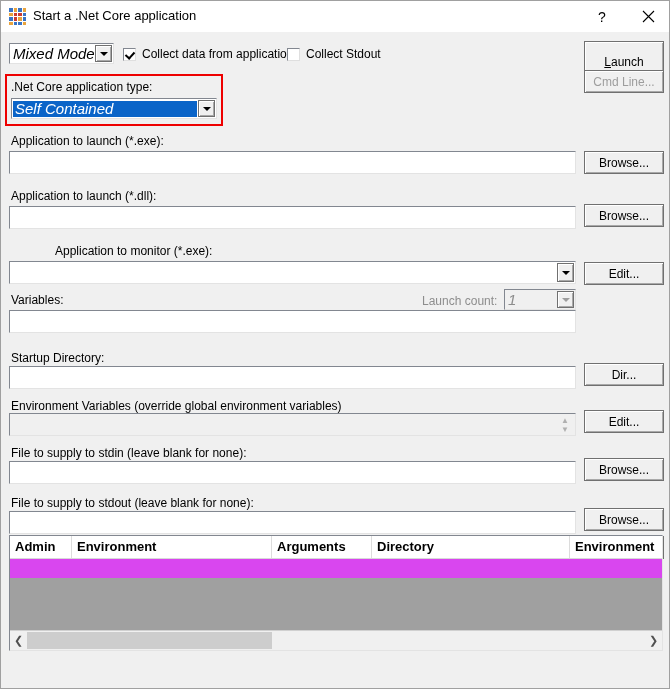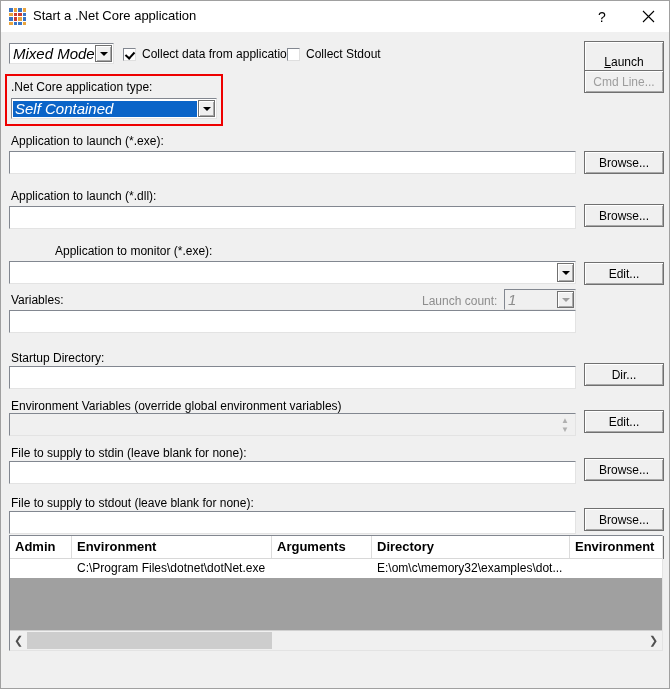--- a/index.html
+++ b/index.html
@@ -485,27 +485,20 @@
 
   <div class="listview">
     <div class="lv-head">
       <div class="hc" style="left:0px; width:62px;">Admin</div>
       <div class="hc" style="left:62px; width:200px;">Environment</div>
       <div class="hc" style="left:262px; width:100px;">Arguments</div>
       <div class="hc" style="left:362px; width:198px;">Directory</div>
       <div class="hc" style="left:560px; width:94px; border-right:none;">Environment</div>
     </div>
 
-    <div class="lv-row">
-      <div class="rc" style="left:0px; width:62px;"></div>
-      <div class="rc" style="left:62px; width:200px;">C:\Program Files\dotnet\dotNet.exe</div>
-      <div class="rc" style="left:262px; width:100px;"></div>
-      <div class="rc" style="left:362px; width:198px;">E:\om\c\memory32\examples\dot...</div>
-      <div class="rc" style="left:560px; width:94px;"></div>
-    </div>
 
     <div class="lv-empty"></div>
 
     <div class="lv-scroll">
       <div class="sb-arrow">❮</div>
       <div class="sb-track">
         <div class="sb-thumb"></div>
       </div>
       <div class="sb-arrow">❯</div>
     </div>

